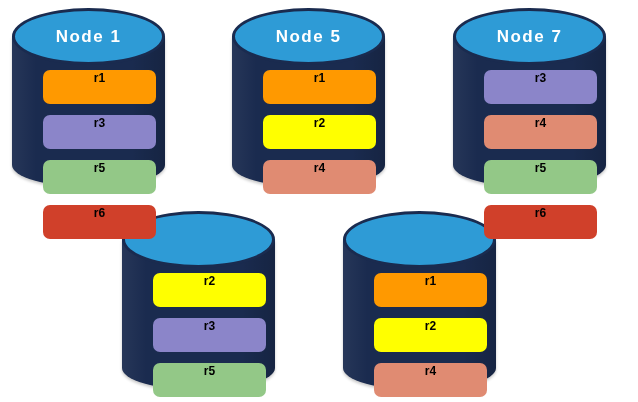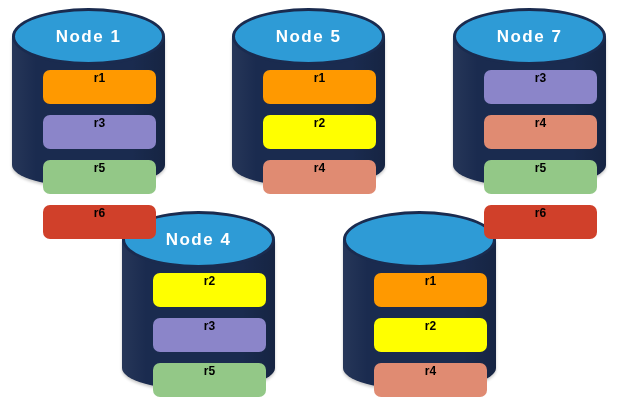--- a/index.html
+++ b/index.html
@@ -132,21 +132,20 @@
       <div class="ranges">
         <div class="range-bar" style="background: rgb(139, 133, 201);">r3</div>
         <div class="range-bar" style="background: rgb(224, 139, 114);">r4</div>
         <div class="range-bar" style="background: rgb(147, 200, 135);">r5</div>
         <div class="range-bar" style="background: rgb(208, 64, 42);">r6</div>
       </div>
     </div>
     <div class="node" style="left: 122px; top: 211px;">
       <div class="cyl-body"></div>
       <div class="cyl-top"></div>
-      <div class="node-title">Node  4</div>
       <div class="ranges">
         <div class="range-bar" style="background: rgb(255, 255, 0);">r2</div>
         <div class="range-bar" style="background: rgb(139, 133, 201);">r3</div>
         <div class="range-bar" style="background: rgb(147, 200, 135);">r5</div>
         <div class="range-bar" style="background: rgb(208, 64, 42);">r6</div>
       </div>
     </div>
     <div class="node" style="left: 343px; top: 211px;">
       <div class="cyl-body"></div>
       <div class="cyl-top"></div>

